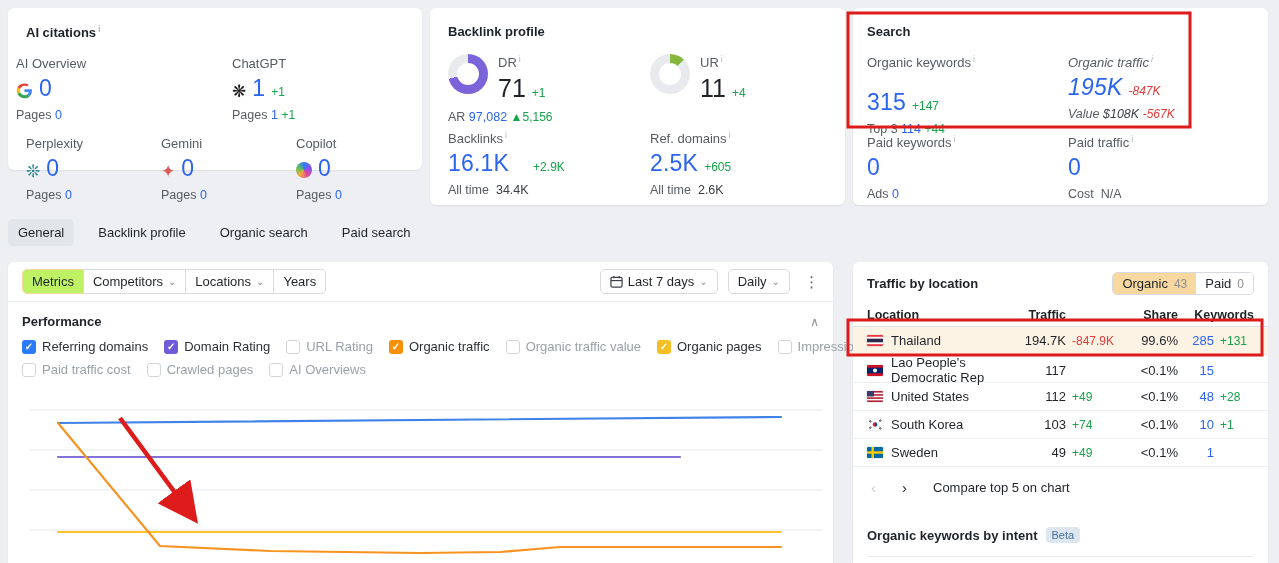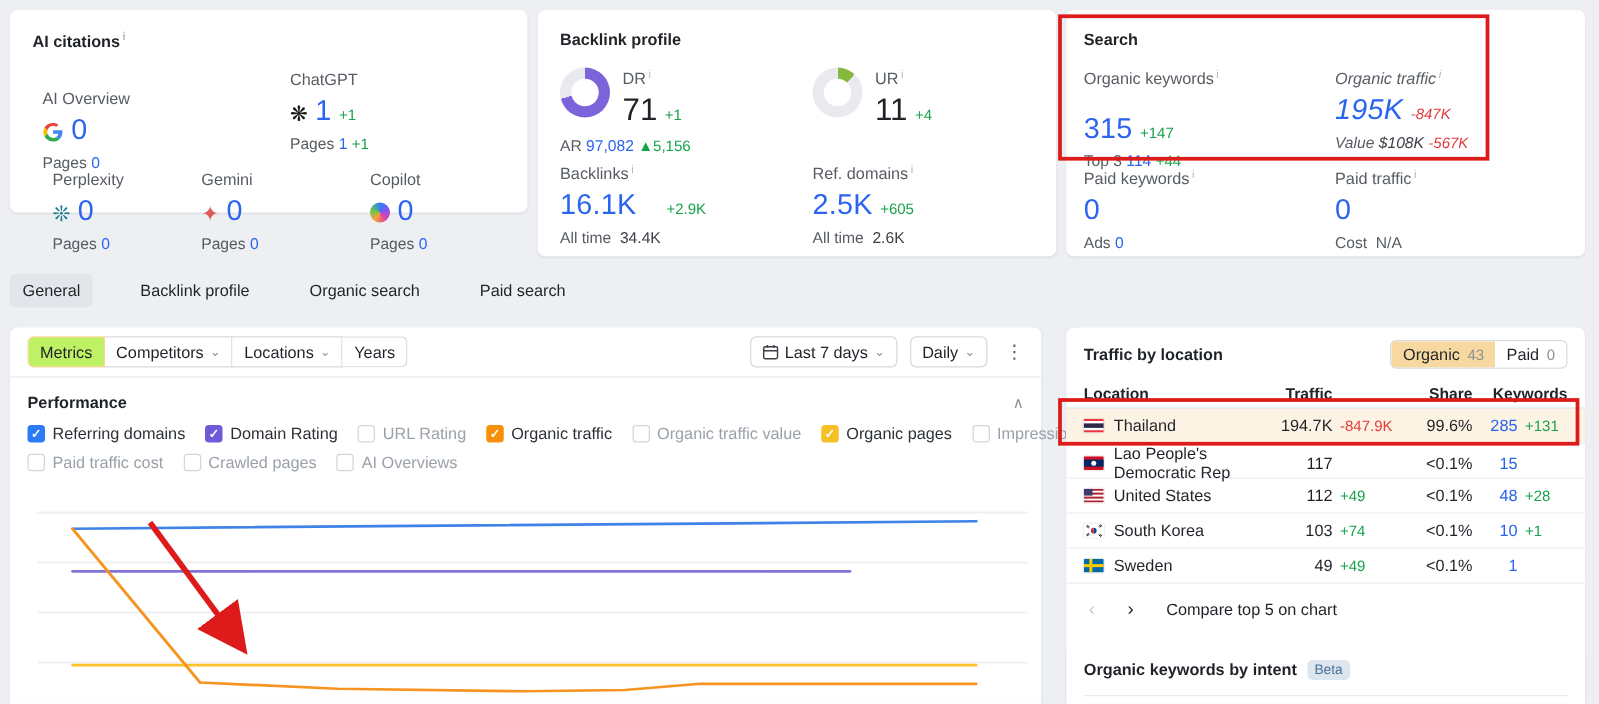--- a/index.html
+++ b/index.html
@@ -28,21 +28,21 @@
 
   .donut { width:40px; height:40px; border-radius:50%; position:relative; flex:0 0 40px; }
   .donut::after { content:""; position:absolute; left:9px; top:9px; width:22px; height:22px; background:#fff; border-radius:50%; }
   .donut-wrap { display:flex; gap:10px; }
   .donut-num { font-size:25px; color:#1f2328; }
 
   
   .gicon { width:17px; height:17px; display:inline-block; position:relative; top:2px; }
 
   
-  #tabbar { position:absolute; left:8px; top:219px; display:flex; gap:28px; align-items:center; }
+  #tabbar { position:absolute; left:8px; top:219px; display:flex; gap:14px; align-items:center; }
   .tab { padding:6px 10px; border-radius:5px; font-size:13px; color:#1f2328; cursor:pointer; white-space:nowrap; }
   .tab.active { background:#e2e5e9; }
 
   
   #card-main { left:8px; top:262px; width:825px; height:310px; padding:0; }
   .filterrow { display:flex; align-items:center; padding:7px 14px; border-bottom:1px solid #e9ebee; height:40px; }
   .btn { border:1px solid #d6dade; background:#fff; border-radius:5px; padding:4px 9px; font-size:13px; color:#1f2328; display:flex; align-items:center; gap:5px; height:25px; cursor:pointer; white-space:nowrap; }
   .btn.first { border-radius:5px 0 0 5px; }
   .btn.mid { border-radius:0; border-left:none; }
   .btn.last { border-radius:0 5px 5px 0; border-left:none; }
@@ -86,21 +86,21 @@
   .intent-divider { position:absolute; left:14px; right:14px; top:40px; border-bottom:1px solid #e9ebee; }
 
   #overlay { position:absolute; left:0; top:0; z-index:60; pointer-events:none; }
 </style>
 </head>
 <body>
 
 <div class="card" id="card-ai">
   <div class="card-title"><span>AI citations</span><sup class="info">i</sup></div>
 
-  <div class="metric-block" style="left:26px; top:48px;margin-top:15px;">
+  <div class="metric-block" style="left:8px; top:48px;">
     <span class="lbl">AI Overview</span>
     <div class="vrow">
       <span class="ai-icon"><svg class="gicon" viewBox="0 0 48 48">
             <path fill="#4285F4" d="M45 24.5c0-1.6-.1-2.7-.4-4H24v7.8h12c-.3 2-1.6 5-4.5 7l6.9 5.3C42.6 36.6 45 31.1 45 24.5z"></path>
             <path fill="#34A853" d="M24 46c5.9 0 10.9-1.9 14.5-5.3l-6.9-5.3c-1.9 1.3-4.4 2.2-7.6 2.2-5.8 0-10.7-3.8-12.5-9.1l-7.2 5.5C7.9 41.2 15.4 46 24 46z"></path>
             <path fill="#FBBC05" d="M11.5 28.5c-.5-1.4-.8-2.9-.8-4.5s.3-3.1.8-4.5l-7.2-5.6C2.8 16.8 2 20.3 2 24s.8 7.2 2.3 10.1l7.2-5.6z"></path>
             <path fill="#EA4335" d="M24 10.4c3.3 0 5.5 1.4 6.8 2.6l5-4.9C32.7 5.1 29.9 4 24 4 15.4 4 7.9 8.8 4.3 13.9l7.2 5.6c1.8-5.3 6.7-9.1 12.5-9.1z"></path>
           </svg></span>
       <span class="big">0</span>
     </div>
@@ -110,21 +110,21 @@
   <div class="metric-block" style="left:224px; top:48px;">
     <span class="lbl">ChatGPT</span>
     <div class="vrow">
       <span class="ai-icon" style="color:#1a1a1a;">❋</span>
       <span class="big">1</span>
       <span class="delta pos">+1</span>
     </div>
     <div class="sub"><span>Pages</span> <span class="link">1</span> <span class="delta pos">+1</span></div>
   </div>
 
-  <div class="metric-block" style="left:34px; top:128px;">
+  <div class="metric-block" style="left:18px; top:128px;">
     <span class="lbl">Perplexity</span>
     <div class="vrow">
       <span class="ai-icon" style="color:#20808d;">❊</span>
       <span class="big">0</span>
     </div>
     <div class="sub"><span>Pages</span> <span class="link">0</span></div>
   </div>
 
   <div class="metric-block" style="left:153px; top:128px;">
     <span class="lbl">Gemini</span>

